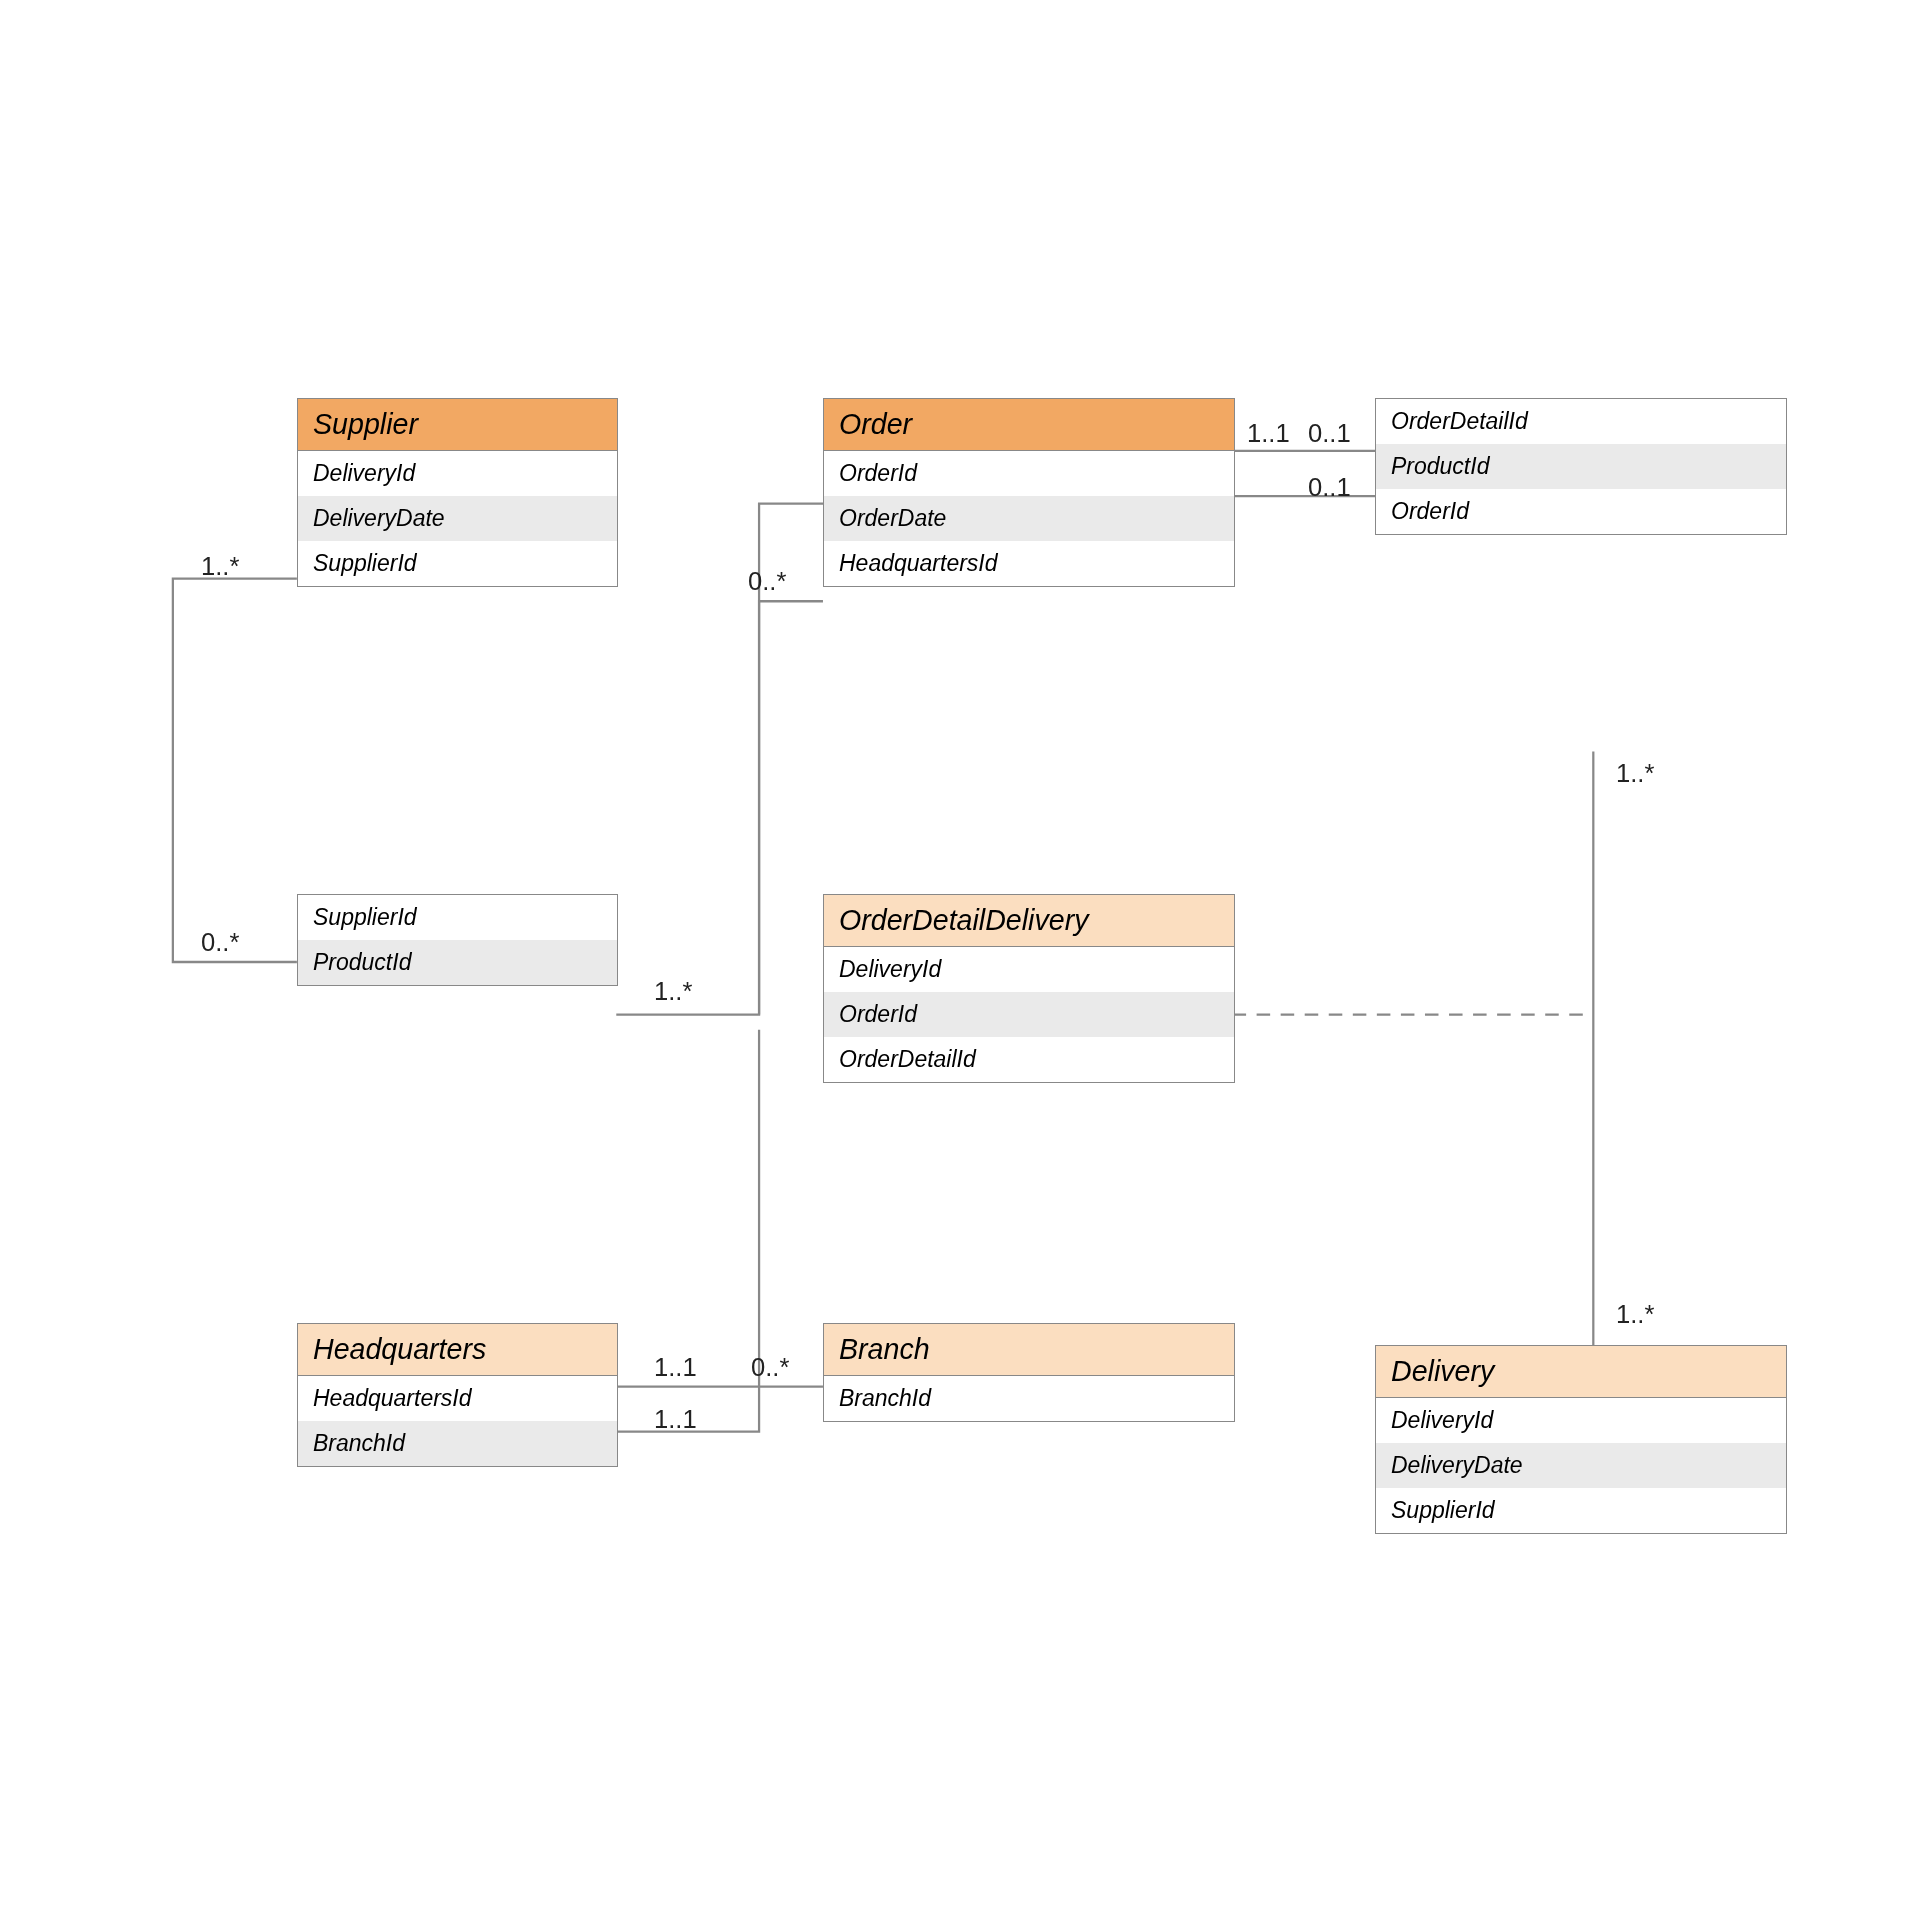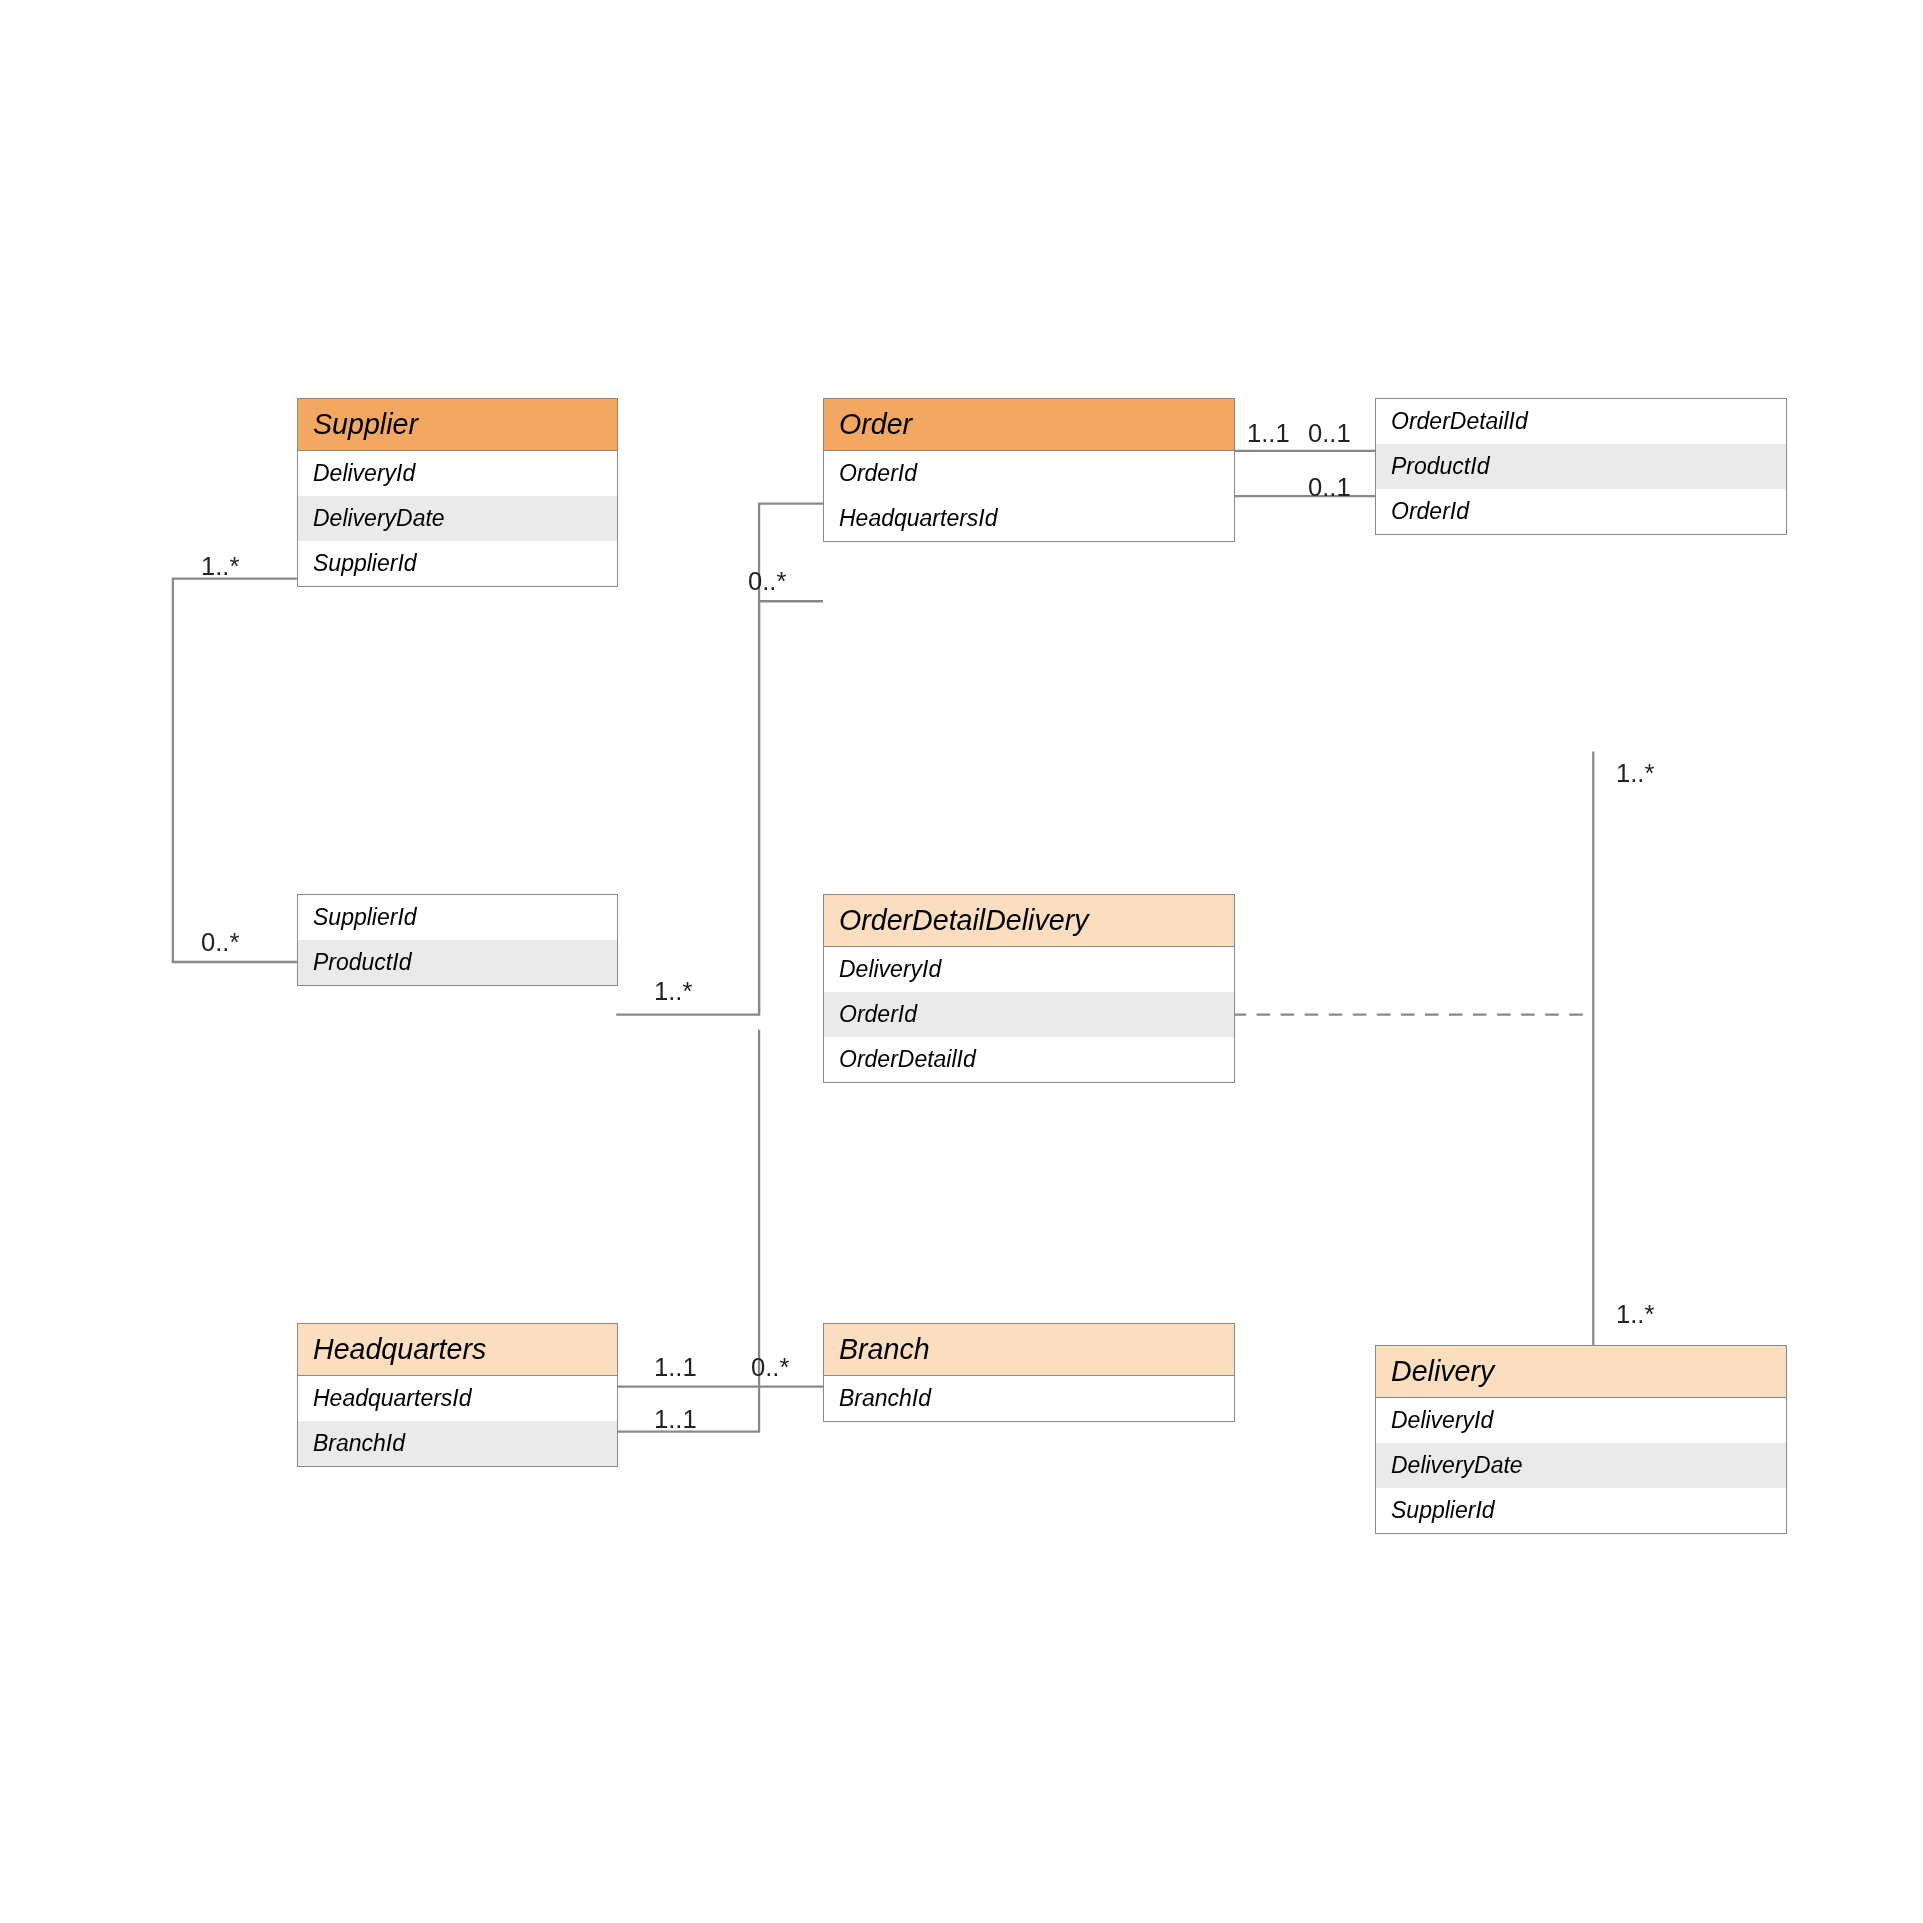--- a/index.html
+++ b/index.html
@@ -39,20 +39,21 @@
   <div class="entity" style="left:297px;top:398px;width:319px">
     <div class="title dark">Supplier</div>
     <div class="row">DeliveryId</div>
     <div class="row alt">DeliveryDate</div>
     <div class="row">SupplierId</div>
   </div>
 
   <div class="entity" style="left:823px;top:398px;width:410px">
     <div class="title dark">Order</div>
     <div class="row">OrderId</div>
+    <div class="row alt">OrderDate</div>
     <div class="row">HeadquartersId</div>
   </div>
 
   <div class="entity" style="left:1375px;top:398px;width:410px">
     <div class="row">OrderDetailId</div>
     <div class="row alt">ProductId</div>
     <div class="row">OrderId</div>
   </div>
 
   <div class="entity" style="left:297px;top:894px;width:319px">

